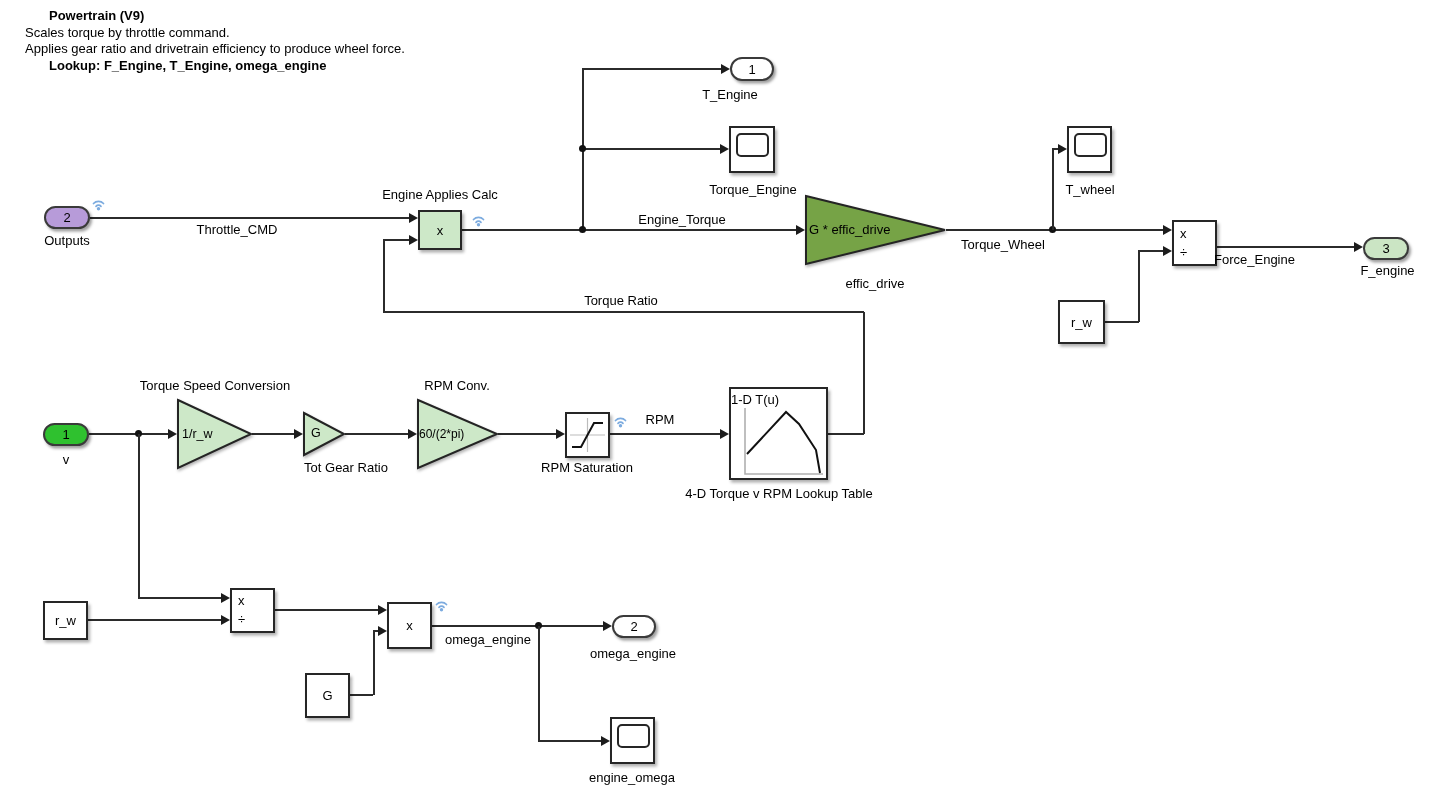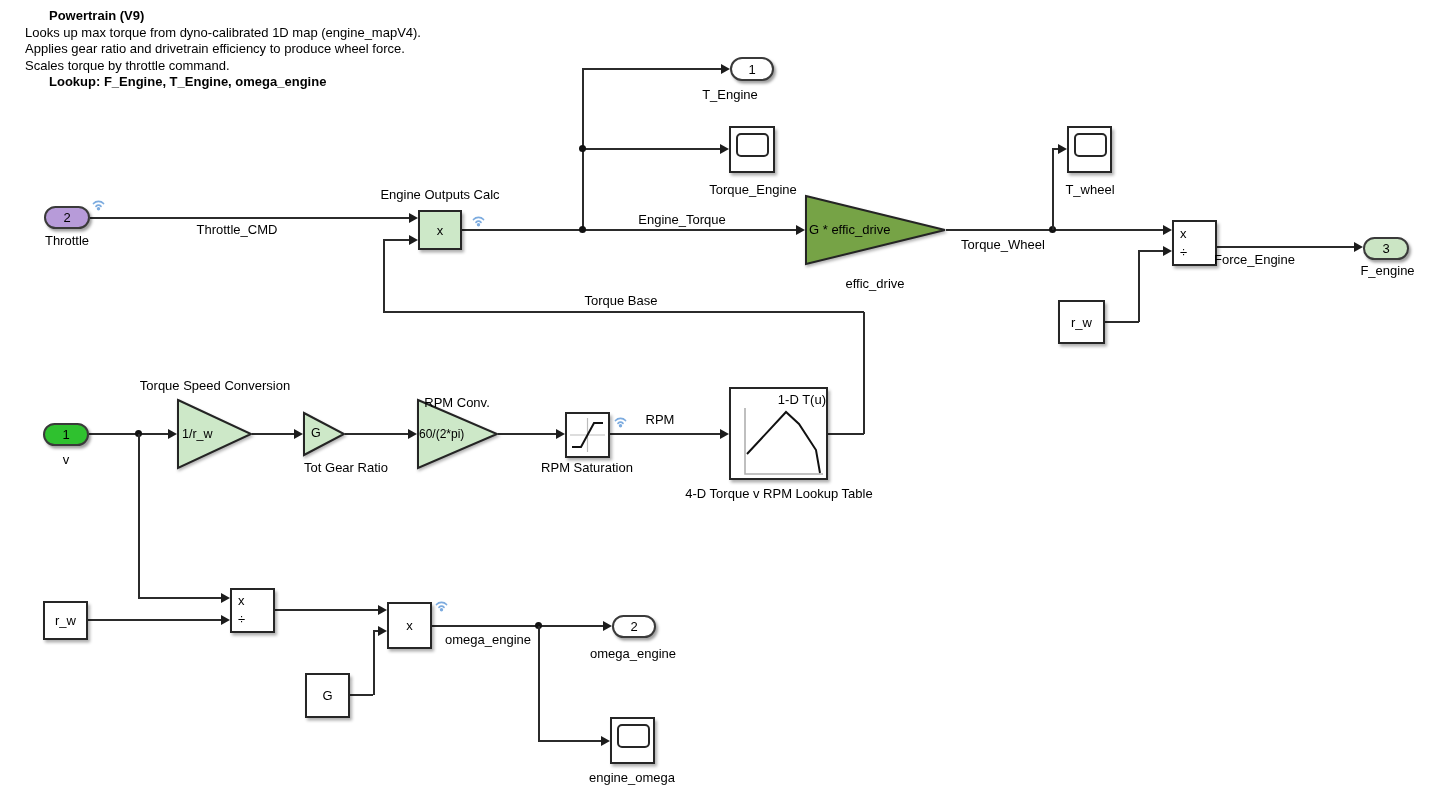--- a/index.html
+++ b/index.html
@@ -39,32 +39,31 @@
   .tri-dark polygon  { fill:var(--gain-dark-green,#76a346); }
   .tritext { position:absolute; font-size:12.5px; white-space:nowrap; }
 
   .scope-inner { position:absolute; left:5px; top:5px; width:29px; height:20px;
                  border:2px solid #262626; border-radius:5px; }
 
   svg.badge { position:absolute; }
   svg.badge path { stroke:var(--badge-blue,#7cabdf); stroke-width:1.7; fill:none; stroke-linecap:round; }
   svg.badge circle { fill:var(--badge-blue,#7cabdf); }
 
-  .lookup-head { position:absolute; left:0; top:3px; width:100%; text-align:right; font-size:13px; }
+  .lookup-head { position:absolute; left:0; top:3px; width:100%; text-align:left; font-size:13px; }
 </style>
 </head>
 <body>
 
 <div class="canvas">
 
   <div class="note">
     <div class="b">Powertrain (V9)</div>
-    <div>Looks up max torque from dyno-calibrated 1D map (engine_mapV4).</div>
+    <div>Scales torque by throttle command.</div>
     <div>Applies gear ratio and drivetrain efficiency to produce wheel force.</div>
-    <div>Scales torque by throttle command.</div>
     <div class="b">Lookup: F_Engine, T_Engine, omega_engine</div>
   </div>
 
   <div class="wire h" style="left:90px;top:217px;width:319px"></div>
   <div class="arr" style="left:409px;top:213px"></div>
 
   <div class="wire h" style="left:462px;top:229px;width:121px"></div>
   <div class="wire v" style="left:582px;top:68px;height:162px"></div>
   <div class="wire h" style="left:582px;top:68px;width:139px"></div>
   <div class="arr" style="left:721px;top:64px"></div>
@@ -123,21 +122,21 @@
   <div class="wire h" style="left:432px;top:625px;width:171px"></div>
   <div class="arr" style="left:603px;top:621px"></div>
   <div class="dot" style="left:535px;top:622px"></div>
   <div class="wire v" style="left:538px;top:626px;height:115px"></div>
   <div class="wire h" style="left:538px;top:740px;width:63px"></div>
   <div class="arr" style="left:601px;top:736px"></div>
 
   <div class="oval purple" style="left:44px;top:206px;width:46px;height:23px">
     <span>2</span>
   </div>
-  <div class="lbl" style="left:17px;top:233px;width:100px">Throttle</div>
+  <div class="lbl" style="left:17px;top:233px;width:100px">Outputs</div>
 
   <div class="oval green" style="left:43px;top:423px;width:46px;height:23px">
     <span>1</span>
   </div>
   <div class="lbl" style="left:16px;top:452px;width:100px">v</div>
 
   <div class="oval" style="left:730px;top:57px;width:44px;height:24px">
     <span>1</span>
   </div>
   <div class="lbl" style="left:680px;top:87px;width:100px">T_Engine</div>
@@ -148,21 +147,21 @@
   <div class="lbl" style="left:533px;top:646px;width:200px">omega_engine</div>
 
   <div class="oval lightgreen" style="left:1363px;top:237px;width:46px;height:23px">
     <span>3</span>
   </div>
   <div class="lbl" style="left:1330px;top:263px;width:115px">F_engine</div>
 
   <div class="blk green center" style="left:418px;top:210px;width:44px;height:40px">
     <span>x</span>
   </div>
-  <div class="lbl" style="left:365px;top:187px;width:150px">Engine Outputs Calc</div>
+  <div class="lbl" style="left:365px;top:187px;width:150px">Engine Applies Calc</div>
 
   <div class="blk" style="left:1172px;top:220px;width:45px;height:46px">
     <span class="op" style="left:6px;top:5px">x</span>
     <span class="op" style="left:6px;top:24px">÷</span>
   </div>
 
   <div class="blk" style="left:230px;top:588px;width:45px;height:45px">
     <span class="op" style="left:6px;top:4px">x</span>
     <span class="op" style="left:6px;top:23px">÷</span>
   </div>
@@ -180,21 +179,21 @@
   <svg class="tri tri-light" style="left:303px;top:412px" width="42" height="44">
     <polygon points="1,1 41,22 1,43"></polygon>
   </svg>
   <div class="tritext" style="left:311px;top:426px">G</div>
   <div class="lbl" style="left:246px;top:460px;width:200px">Tot Gear Ratio</div>
 
   <svg class="tri tri-light" style="left:417px;top:399px" width="81" height="70">
     <polygon points="1,1 80,35 1,69"></polygon>
   </svg>
   <div class="tritext" style="left:419px;top:427px;font-size:12px">60/(2*pi)</div>
-  <div class="lbl" style="left:357px;top:395px;width:200px">RPM Conv.</div>
+  <div class="lbl" style="left:357px;top:378px;width:200px">RPM Conv.</div>
 
   <svg class="tri tri-dark" style="left:805px;top:195px" width="141" height="70">
     <polygon points="1,1 140,35 1,69"></polygon>
   </svg>
   <div class="tritext" style="left:809px;top:222px;font-size:13px">G * effic_drive</div>
   <div class="lbl" style="left:800px;top:276px;width:150px">effic_drive</div>
 
   <div class="blk" style="left:565px;top:412px;width:45px;height:46px">
     <svg width="41" height="42" viewBox="0 0 41 42">
       <line x1="20.5" y1="4" x2="20.5" y2="38" stroke="#bcbcbc" stroke-width="1.2"></line>
@@ -233,21 +232,21 @@
   </div>
   <div class="blk center" style="left:43px;top:601px;width:45px;height:39px">
     <span>r_w</span>
   </div>
   <div class="blk center" style="left:305px;top:673px;width:45px;height:45px">
     <span>G</span>
   </div>
 
   <div class="siglbl" style="left:187px;top:222px;width:100px">Throttle_CMD</div>
   <div class="siglbl" style="left:632px;top:212px;width:100px">Engine_Torque</div>
-  <div class="siglbl" style="left:571px;top:293px;width:100px">Torque Base</div>
+  <div class="siglbl" style="left:571px;top:293px;width:100px">Torque Ratio</div>
   <div class="siglbl" style="left:948px;top:237px;width:110px">Torque_Wheel</div>
   <div class="siglbl" style="left:1202px;top:252px;width:105px">Force_Engine</div>
   <div class="siglbl" style="left:630px;top:412px;width:60px">RPM</div>
   <div class="siglbl" style="left:438px;top:632px;width:100px">omega_engine</div>
 
   <svg class="badge" style="left:90px;top:196px" width="17" height="16" viewBox="0 0 17 16">
     <path d="M3.5 7.5 A 6.8 6.8 0 0 1 13.5 7.5"></path>
       <path d="M6 10.3 A 3.4 3.4 0 0 1 11 10.3"></path>
       <circle cx="8.5" cy="12.8" r="1.7"></circle>
   </svg>

